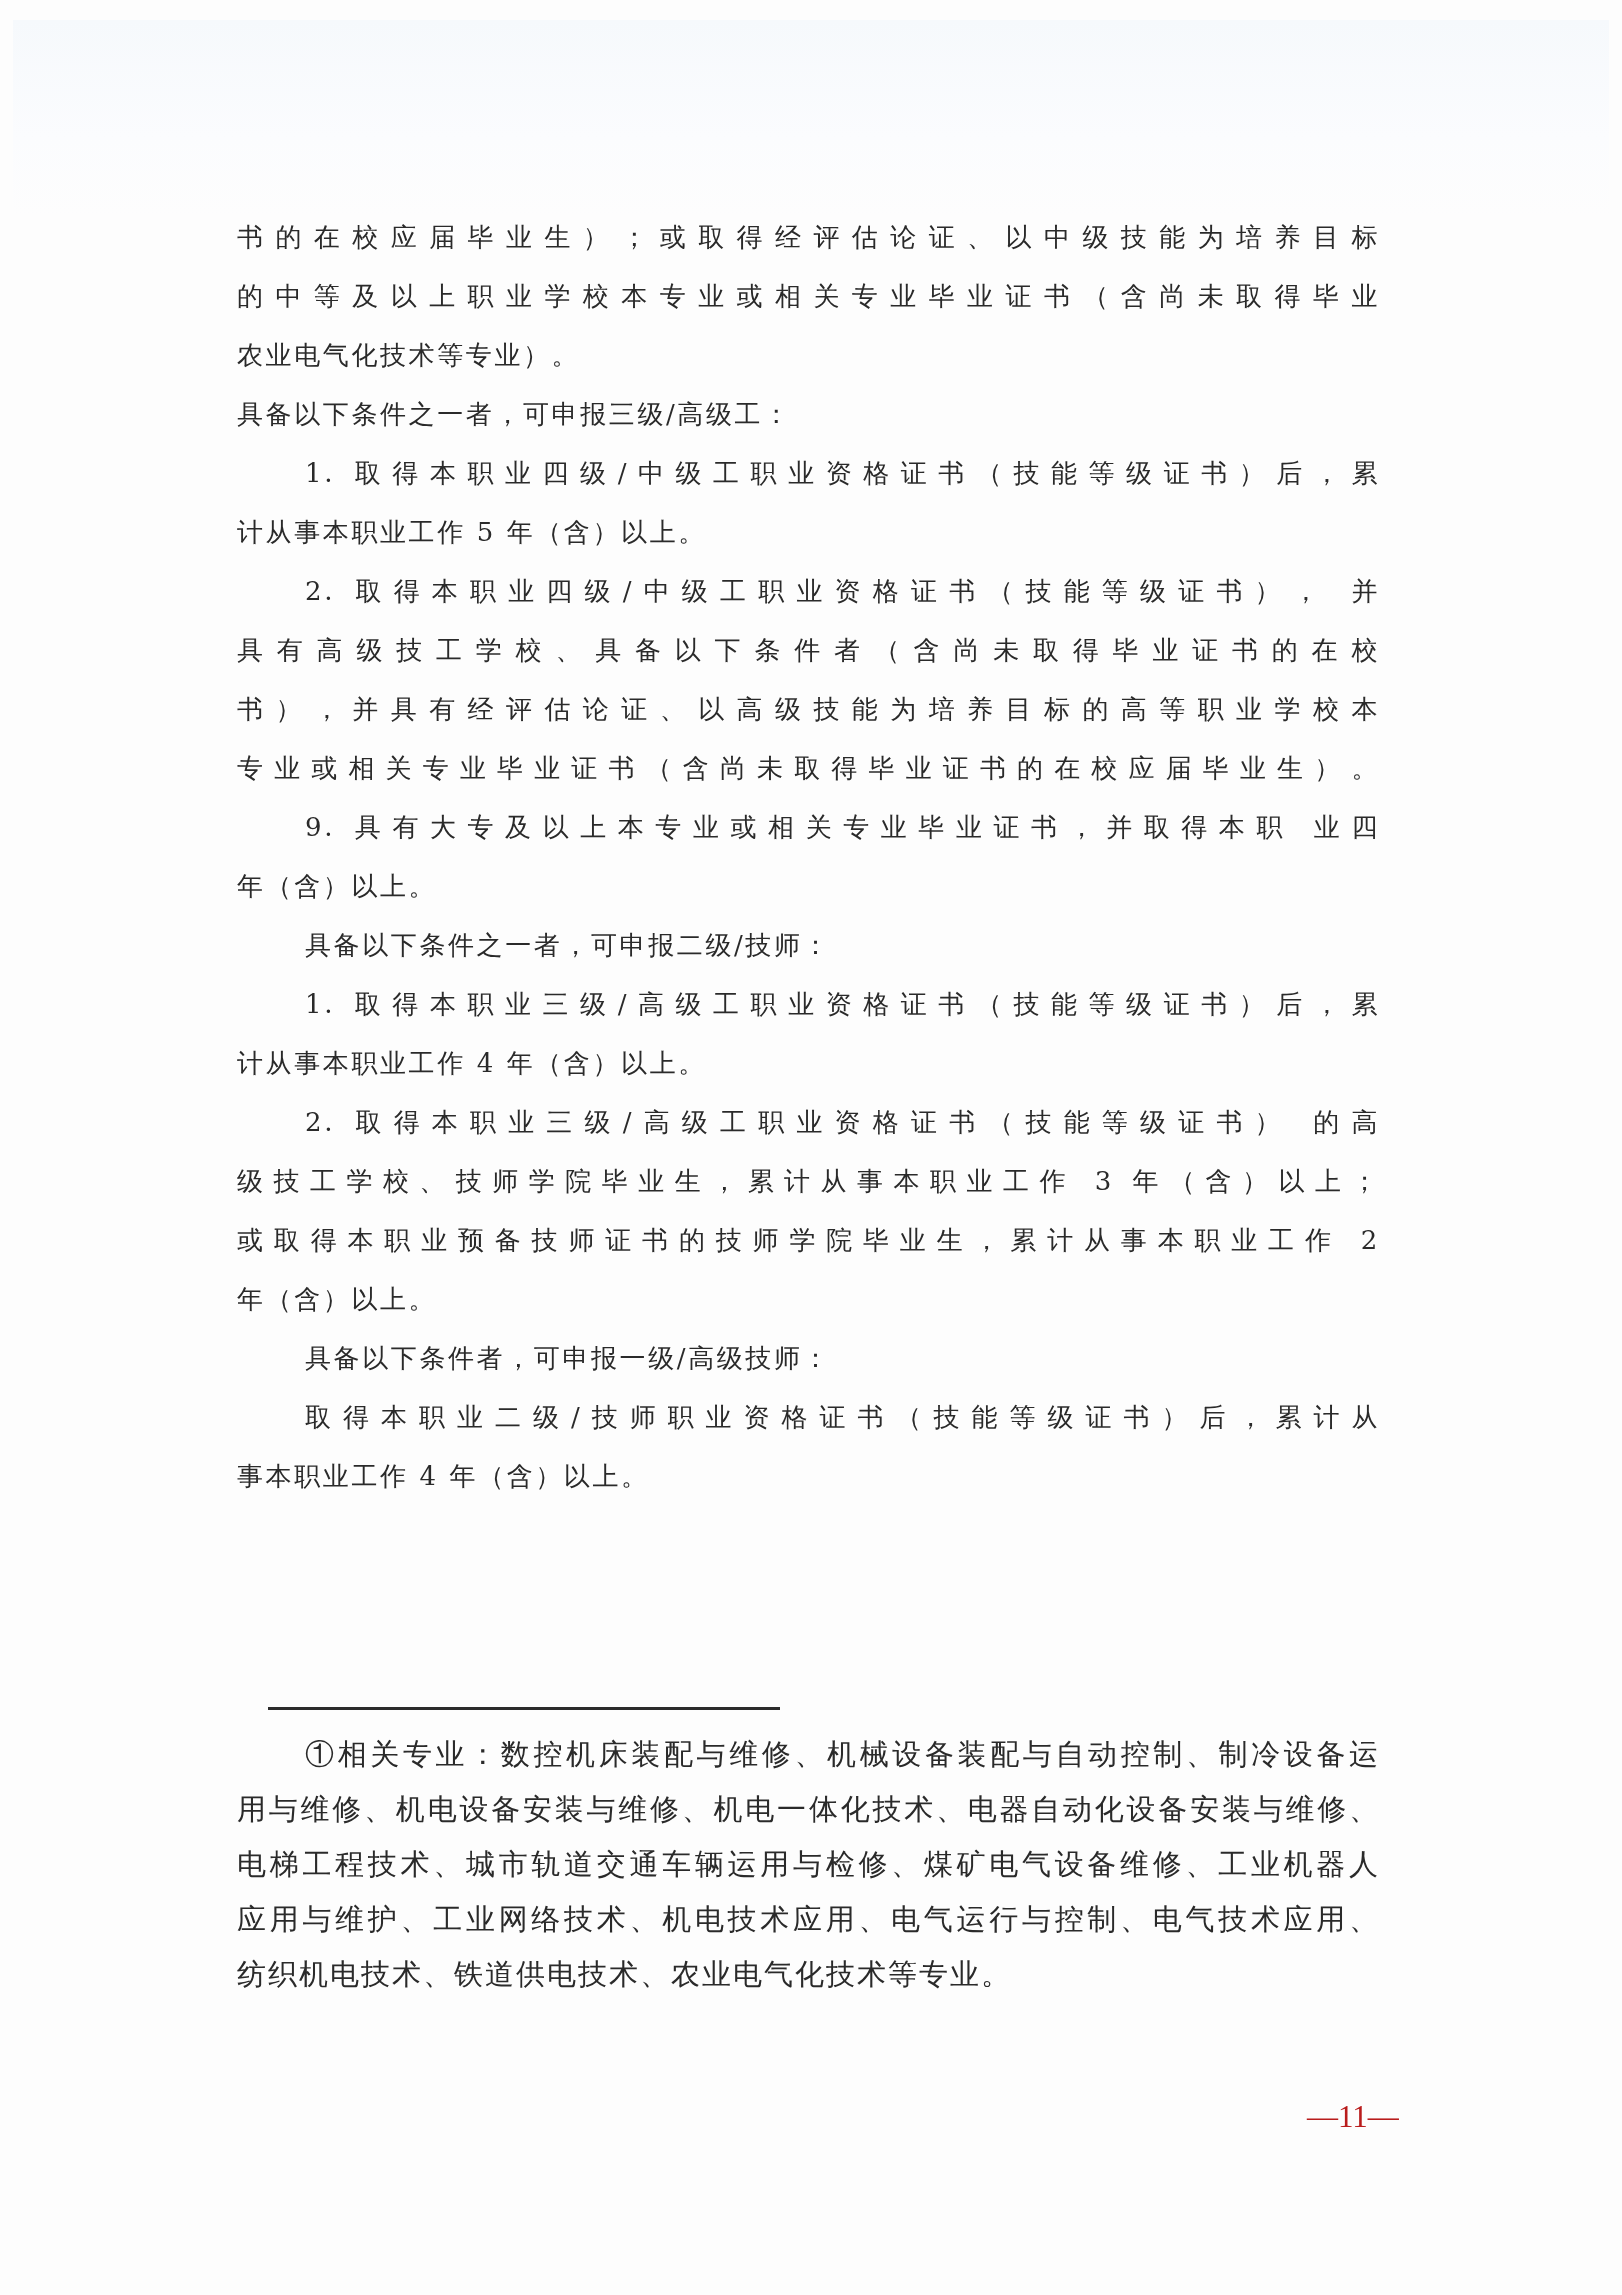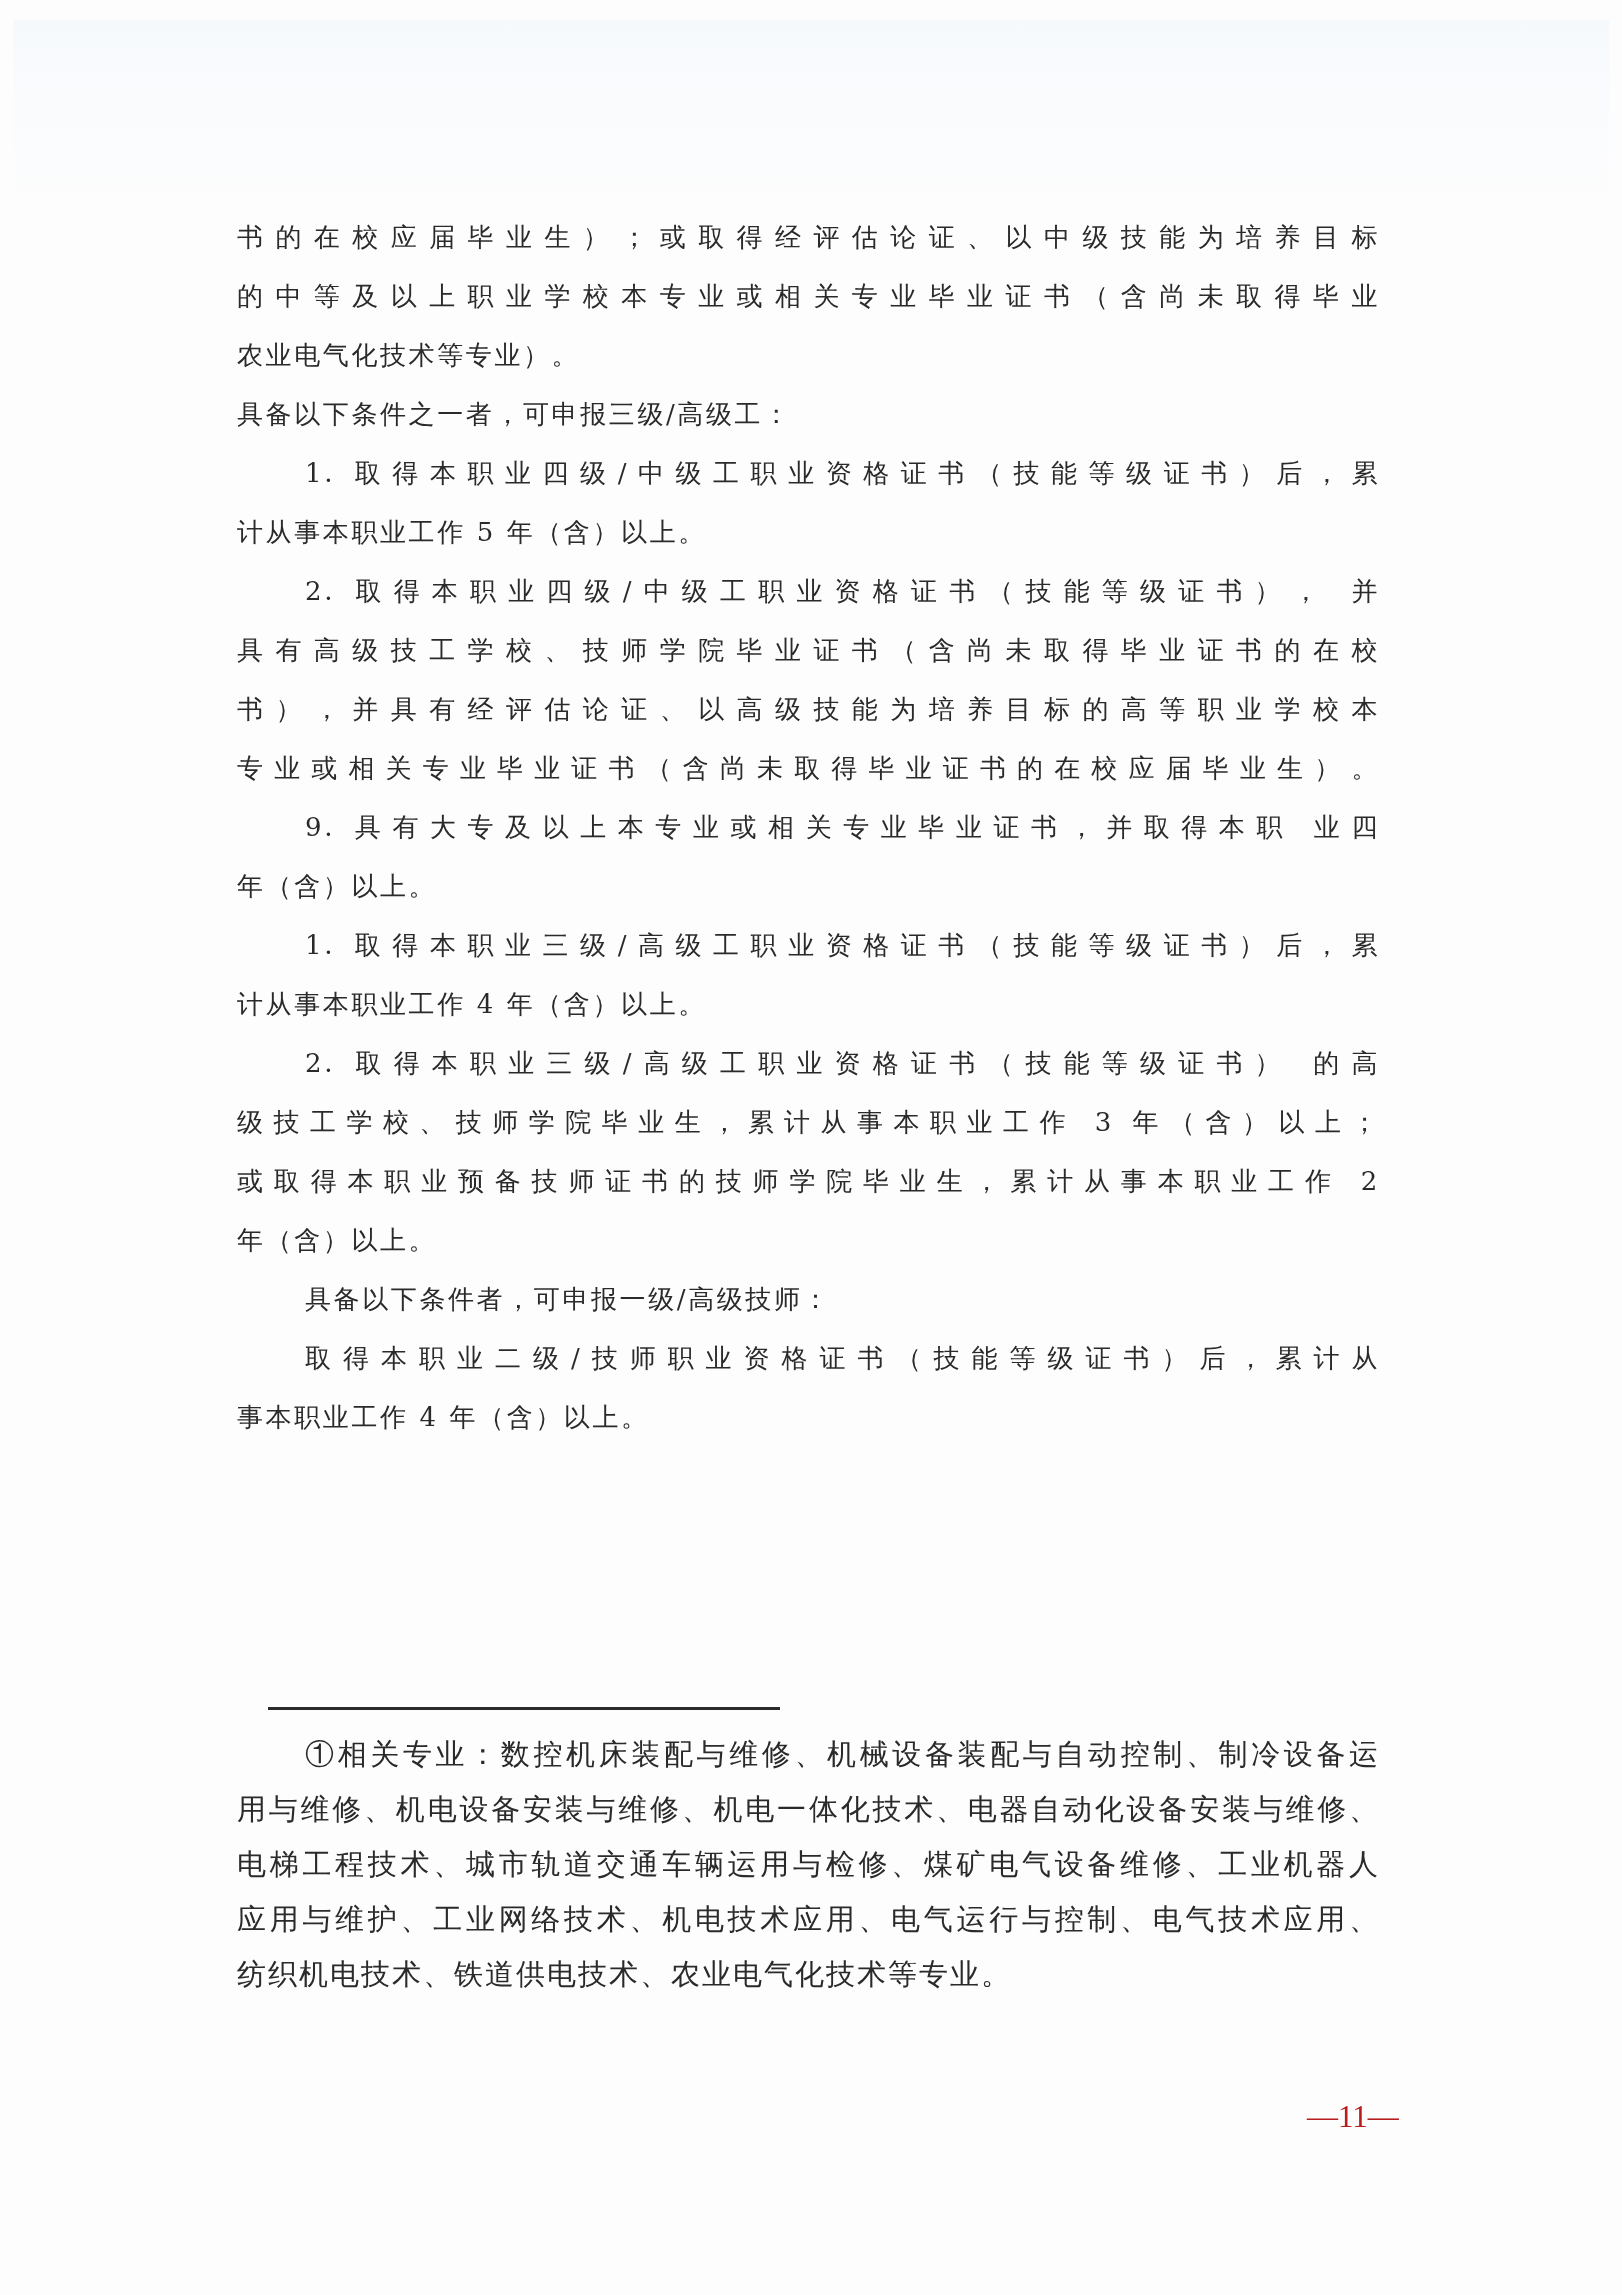--- a/index.html
+++ b/index.html
@@ -58,25 +58,26 @@
 <div class="scan-band"></div>
 
 <div class="page-body">
   <div class="line">书的在校应届毕业生）；或取得经评估论证、以中级技能为培养目标</div>
   <div class="line">的中等及以上职业学校本专业或相关专业毕业证书（含尚未取得毕业</div>
   <div class="line last">农业电气化技术等专业）。</div>
   <div class="line last">具备以下条件之一者，可申报三级/高级工：</div>
   <div class="line indent">1. 取得本职业四级/中级工职业资格证书（技能等级证书）后，累</div>
   <div class="line last">计从事本职业工作 5 年（含）以上。</div>
   <div class="line indent">2. 取得本职业四级/中级工职业资格证书（技能等级证书），  并</div>
-  <div class="line">具有高级技工学校、技师学院毕业证书（含尚未取得毕业证书的在校</div>
+  <div class="line">具有高级技工学校、具备以下条件者（含尚未取得毕业证书的在校</div>
   <div class="line">书），并具有经评估论证、以高级技能为培养目标的高等职业学校本</div>
   <div class="line">专业或相关专业毕业证书（含尚未取得毕业证书的在校应届毕业生）。</div>
   <div class="line indent">9. 具有大专及以上本专业或相关专业毕业证书，并取得本职 业四</div>
   <div class="line last">年（含）以上。</div>
+  <div class="line indent last">具备以下条件之一者，可申报二级/技师：</div>
   <div class="line indent">1. 取得本职业三级/高级工职业资格证书（技能等级证书）后，累</div>
   <div class="line last">计从事本职业工作 4 年（含）以上。</div>
   <div class="line indent">2. 取得本职业三级/高级工职业资格证书（技能等级证书） 的高</div>
   <div class="line">级技工学校、技师学院毕业生，累计从事本职业工作 3 年（含）以上；</div>
   <div class="line">或取得本职业预备技师证书的技师学院毕业生，累计从事本职业工作 2</div>
   <div class="line last">年（含）以上。</div>
   <div class="line indent last">具备以下条件者，可申报一级/高级技师：</div>
   <div class="line indent">取得本职业二级/技师职业资格证书（技能等级证书）后，累计从</div>
   <div class="line last">事本职业工作 4 年（含）以上。</div>
 </div>

